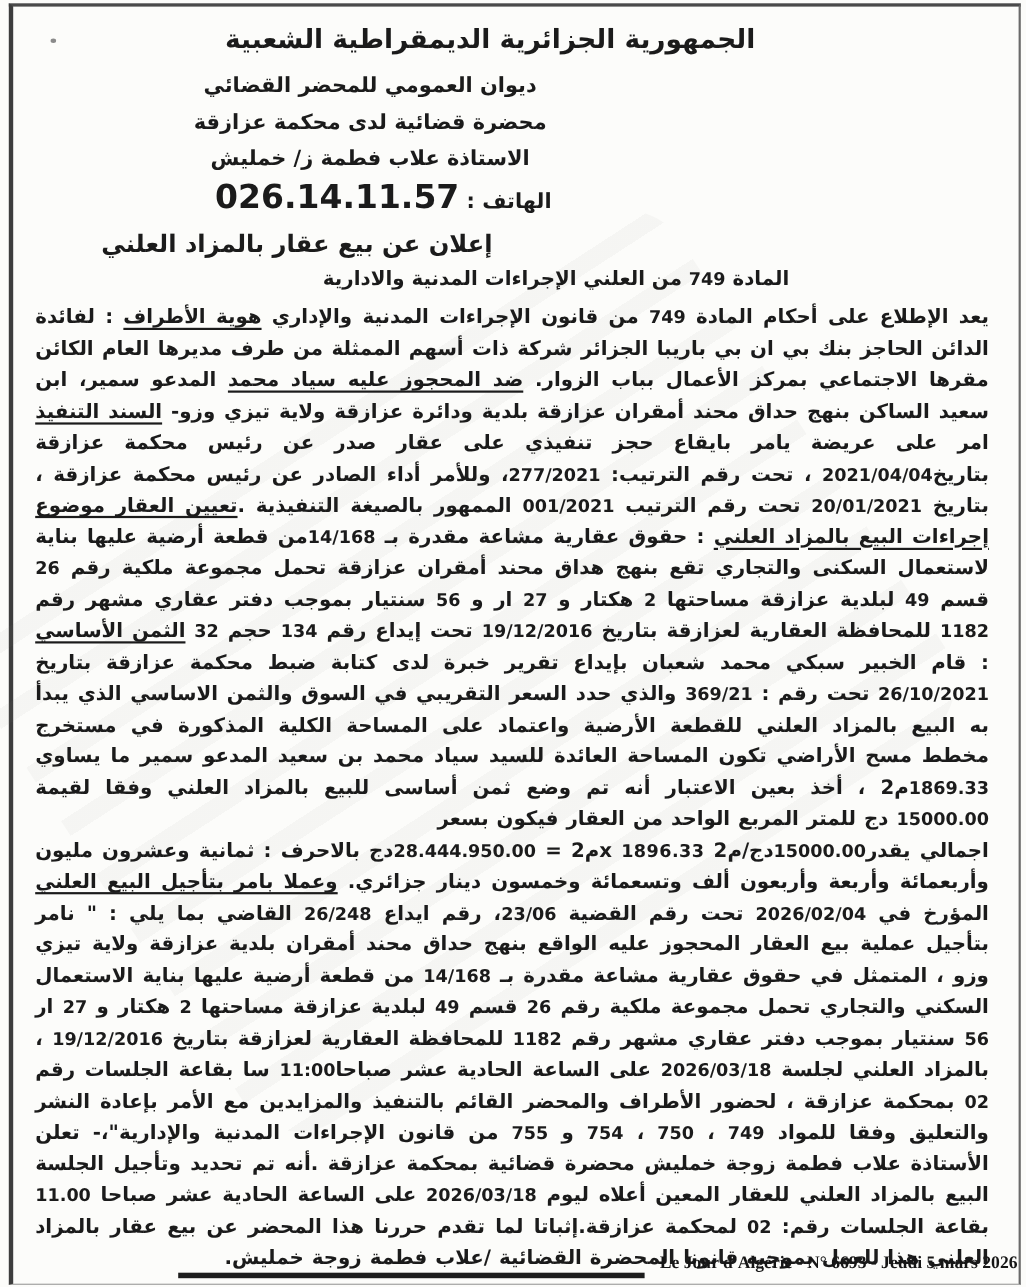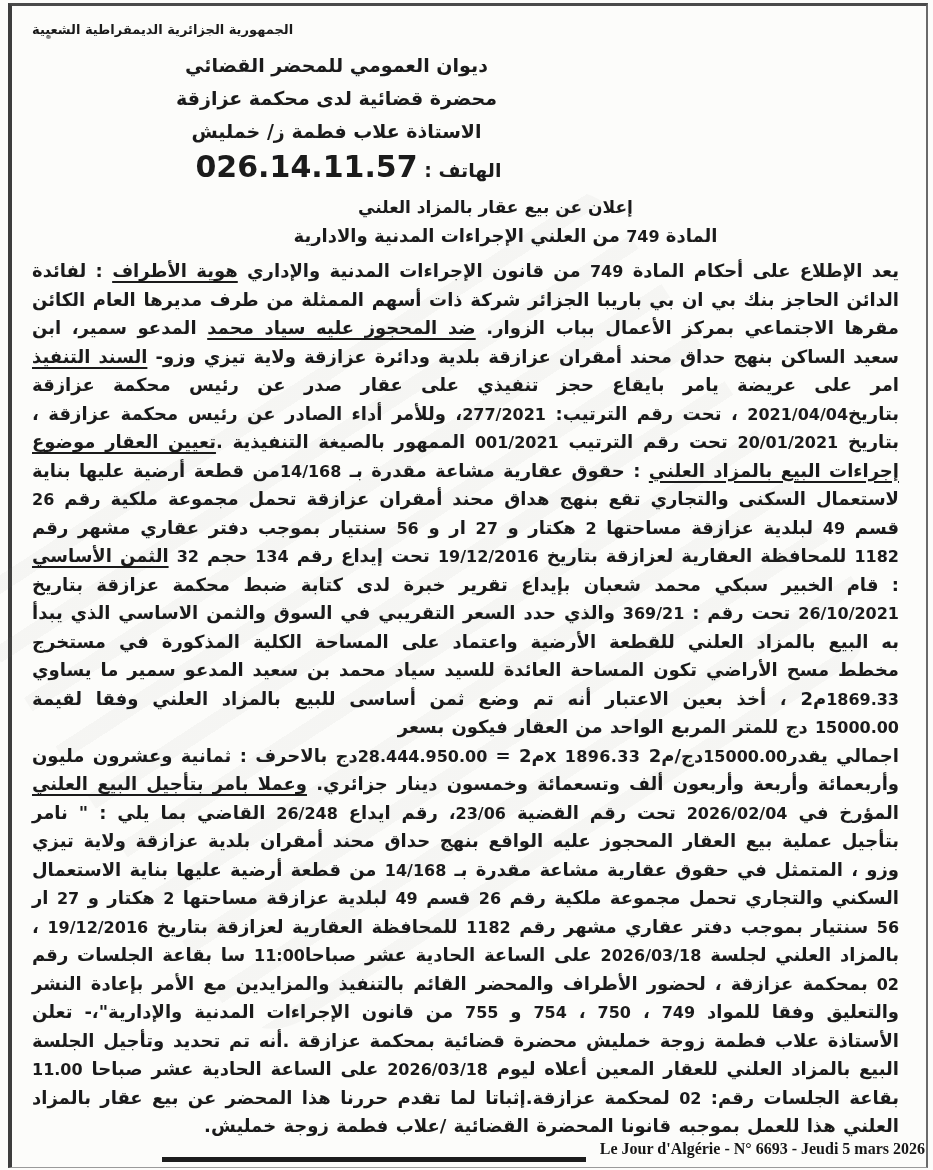--- a/index.html
+++ b/index.html
@@ -27,22 +27,22 @@
   }
   .content {
     position: absolute;
     top: 12px;
     left: 32px;
     right: 34px;
     direction: rtl;
     font-weight: bold;
   }
   .line-country {
-    text-align: left;
-    font-size: 13px;
+    text-align: center;
+    font-size: 24px;
     padding: 10px 40px 12px 0;
     letter-spacing: 0.2px;
   }
   .header-block {
     text-align: center;
     padding-right: 258px;
     font-size: 19px;
     line-height: 33px;
   }
   .phone-line {
@@ -50,22 +50,22 @@
     line-height: 38px;
   }
   .phone-number {
     font-size: 30px;
     direction: ltr;
     unicode-bidi: embed;
     letter-spacing: 0.5px;
     margin-left: 24px;
   }
   .notice-title {
-    text-align: center;
-    font-size: 17px;
+    text-align: left;
+    font-size: 22px;
     margin: 8px 0 2px 60px;
   }
   .article-ref {
     text-align: center;
     font-size: 18px;
     margin: 4px 0 6px 80px;
     line-height: 30px;
   }
   .body-text {
     text-align: justify;

